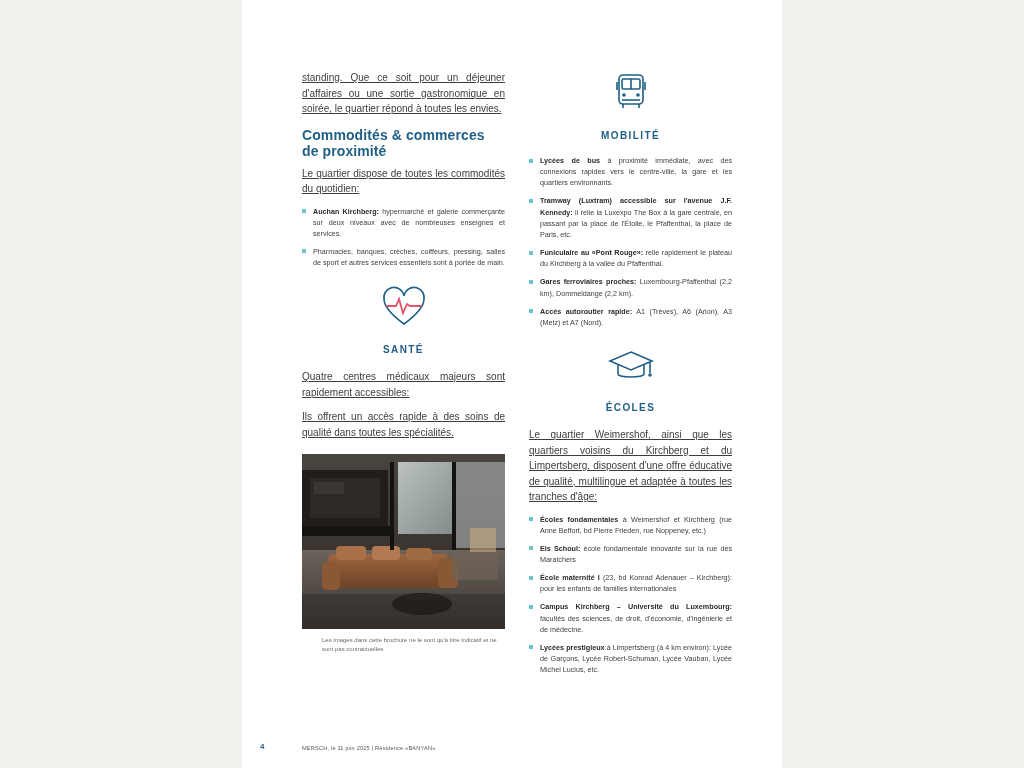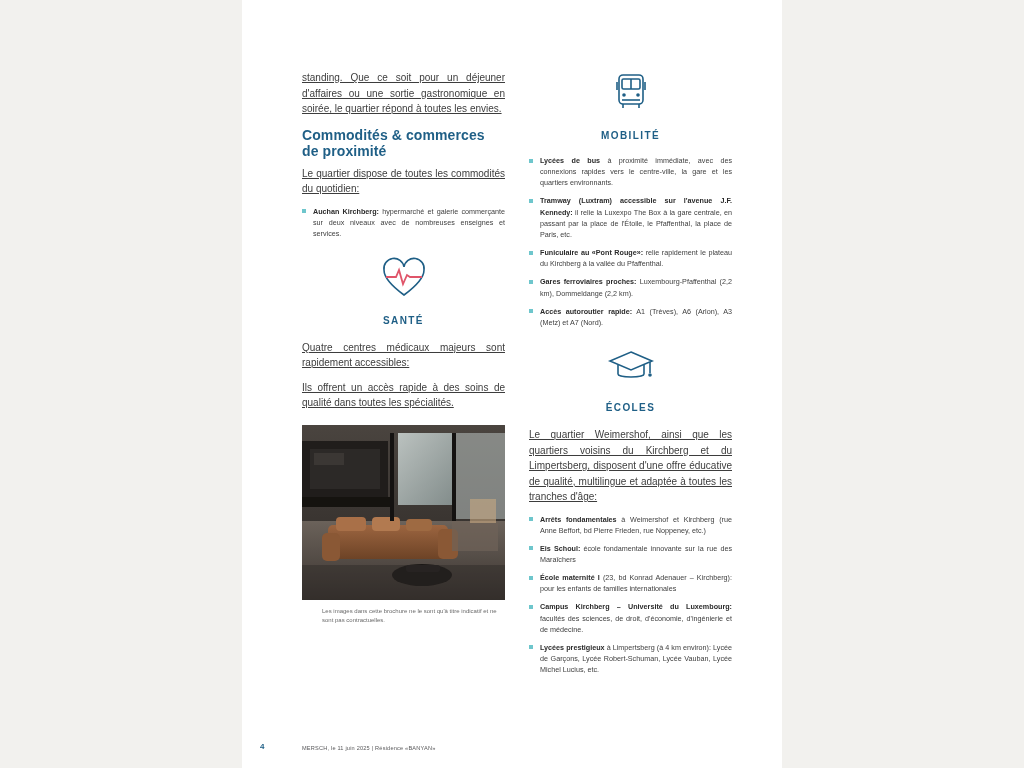--- a/index.html
+++ b/index.html
@@ -81,20 +81,21 @@
     <div class="col">
 
       <p class="body-text">standing. Que ce soit pour un déjeuner d'affaires ou une sortie gastronomique en soirée, le quartier répond à toutes les envies.</p>
 
       <div class="h-sub">Commodités &amp; commerces de proximité</div>
 
       <p class="body-text">Le quartier dispose de toutes les commodités du quotidien:</p>
 
       <ul id="commodities-list">
           <li><b>Auchan Kirchberg:</b><span> hypermarché et galerie commerçante sur deux niveaux avec de nombreuses enseignes et services.</span></li>
+          <li><span>Pharmacies, banques, crèches, coiffeurs, pressing, salles de sport et autres services essentiels sont à portée de main.</span></li>
         </ul>
 
       <div class="section-head">
         <span class="ico">
           <svg width="46" height="42" viewBox="0 0 46 42" fill="none" stroke="#1f5f86" stroke-width="1.6">
             <path d="M23 38 C 8 27, 3 19, 3 13 A 10 10 0 0 1 23 10 A 10 10 0 0 1 43 13 C 43 19, 38 27, 23 38 Z"></path>
             <path d="M5 20 H15 L18 13 L22 27 L26 18 L29 20 H41" stroke="#e0556a" stroke-width="1.8" fill="none"></path>
           </svg>
         </span>
         <span class="ttl">SANTÉ</span>
@@ -189,21 +190,21 @@
             <line x1="43" y1="16" x2="43" y2="27"></line>
             <circle cx="43" cy="29" r="1.8" fill="#1f5f86" stroke="none"></circle>
           </svg>
         </span>
         <span class="ttl">ÉCOLES</span>
       </div>
 
       <p class="body-text">Le quartier Weimershof, ainsi que les quartiers voisins du Kirchberg et du Limpertsberg, disposent d'une offre éducative de qualité, multilingue et adaptée à toutes les tranches d'âge:</p>
 
       <ul id="ecoles-list">
-          <li><b>Arrêts fondamentales</b><span> à Weimershof et Kirchberg (rue Anne Beffort, bd Pierre Frieden, rue Noppeney, etc.)</span></li>
+          <li><b>Écoles fondamentales</b><span> à Weimershof et Kirchberg (rue Anne Beffort, bd Pierre Frieden, rue Noppeney, etc.)</span></li>
           <li><b>Eis Schoul:</b><span> école fondamentale innovante sur la rue des Maraîchers</span></li>
           <li><b>École maternité I</b><span> (23, bd Konrad Adenauer – Kirchberg): pour les enfants de familles internationales</span></li>
           <li><b>Campus Kirchberg – Université du Luxembourg:</b><span> facultés des sciences, de droit, d'économie, d'ingénierie et de médecine.</span></li>
           <li><b>Lycées prestigieux</b><span> à Limpertsberg (à 4 km environ): Lycée de Garçons, Lycée Robert-Schuman, Lycée Vauban, Lycée Michel Lucius, etc.</span></li>
         </ul>
     </div>
   </div>
 
   <div class="pagenum">4</div>
   <div class="footer-text">MERSCH, le 11 juin 2025  |  Résidence «BANYAN»</div>

